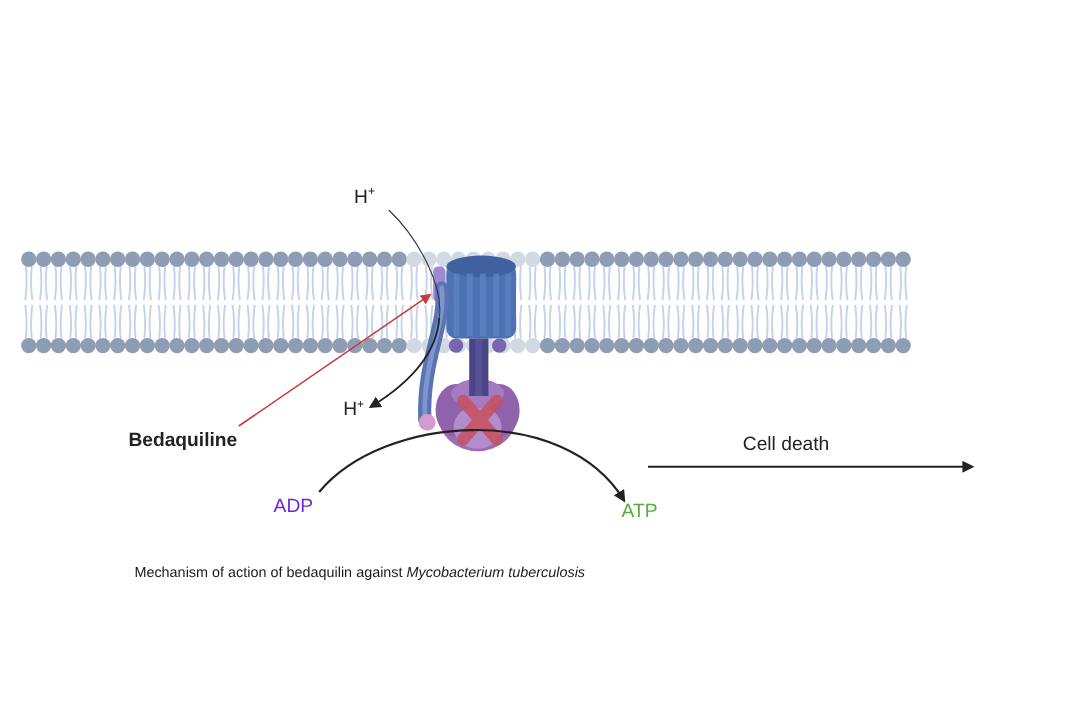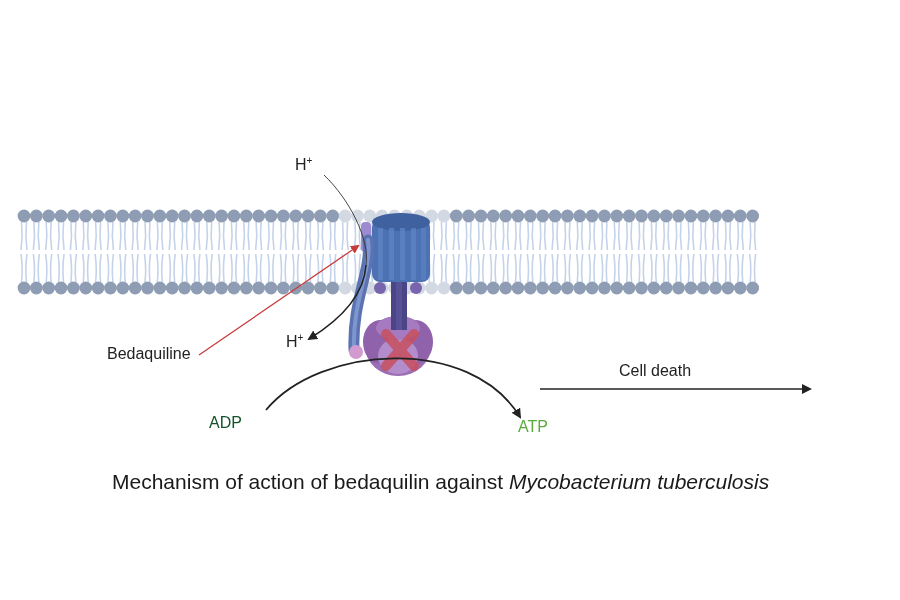--- a/index.html
+++ b/index.html
@@ -1,20 +1,20 @@
 <!DOCTYPE html>
 <html><head>
   <meta charset="utf-8">
   <style>
     html, body { margin:0; padding:0; background:#ffffff; }
     body { width:900px; height:600px; position:relative; overflow:hidden; font-family:"Liberation Sans", sans-serif; }
     #diagram { position:absolute; left:0; top:0; }
     .lbl { position:absolute; font-family:"Liberation Sans", sans-serif; font-size:16px; color:#222; white-space:nowrap; }
     .sup { font-size:10px; vertical-align:super; line-height:0; }
-    #caption { position:absolute; left:112px; top:470px; font-size:21px; color:#1a1a1a; white-space:nowrap; }
+    #caption { position:absolute; left:112px; top:470px; font-size:12px; color:#1a1a1a; white-space:nowrap; }
     #caption i { font-style:italic; }
   </style>
 </head>
 <body>
 
 <svg id="diagram" width="900" height="600" viewBox="0 0 900 600" xmlns="http://www.w3.org/2000/svg">
   <defs>
     <marker id="arrowBlack" markerWidth="10" markerHeight="10" refX="8" refY="5" orient="auto" markerUnits="userSpaceOnUse">
       <path d="M0,0 L10,5 L0,10 z" fill="#222"></path>
     </marker>
@@ -437,18 +437,18 @@
 
   <line x1="199" y1="355" x2="358" y2="246" stroke="#c83a3a" stroke-width="1.3" marker-end="url(#arrowRed)"></line>
 
   <path d="M266,410 C320,345 470,335 520,417" stroke="#222" stroke-width="1.8" fill="none" marker-end="url(#arrowBlack)"></path>
 
   <line x1="540" y1="389" x2="810" y2="389" stroke="#222" stroke-width="1.6" marker-end="url(#arrowBlack)"></line>
 </svg>
 
 <div class="lbl" style="left:295px; top:156px;"><span>H</span><span class="sup">+</span></div>
 <div class="lbl" style="left:286px; top:333px;"><span>H</span><span class="sup">+</span></div>
-<div class="lbl" style="left:107px; top:345px;">Bedaquiline</div>
-<div class="lbl" style="left:209px; top:414px; color:#14532d;">ADP</div>
+<div class="lbl" style="left:107px; top:359px;font-weight:bold;">Bedaquiline</div>
+<div class="lbl" style="left:228px; top:414px; color:#6d28d9;">ADP</div>
 <div class="lbl" style="left:518px; top:418px; color:#5aaa3c;">ATP</div>
 <div class="lbl" style="left:619px; top:362px;">Cell death</div>
 
 <div id="caption"><span>Mechanism of action of bedaquilin against </span><i>Mycobacterium tuberculosis</i></div>
 
 </body></html>

